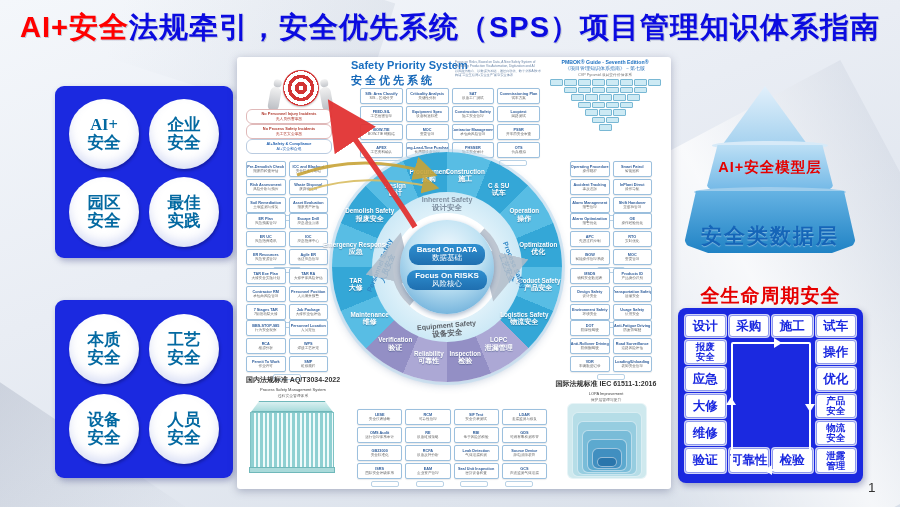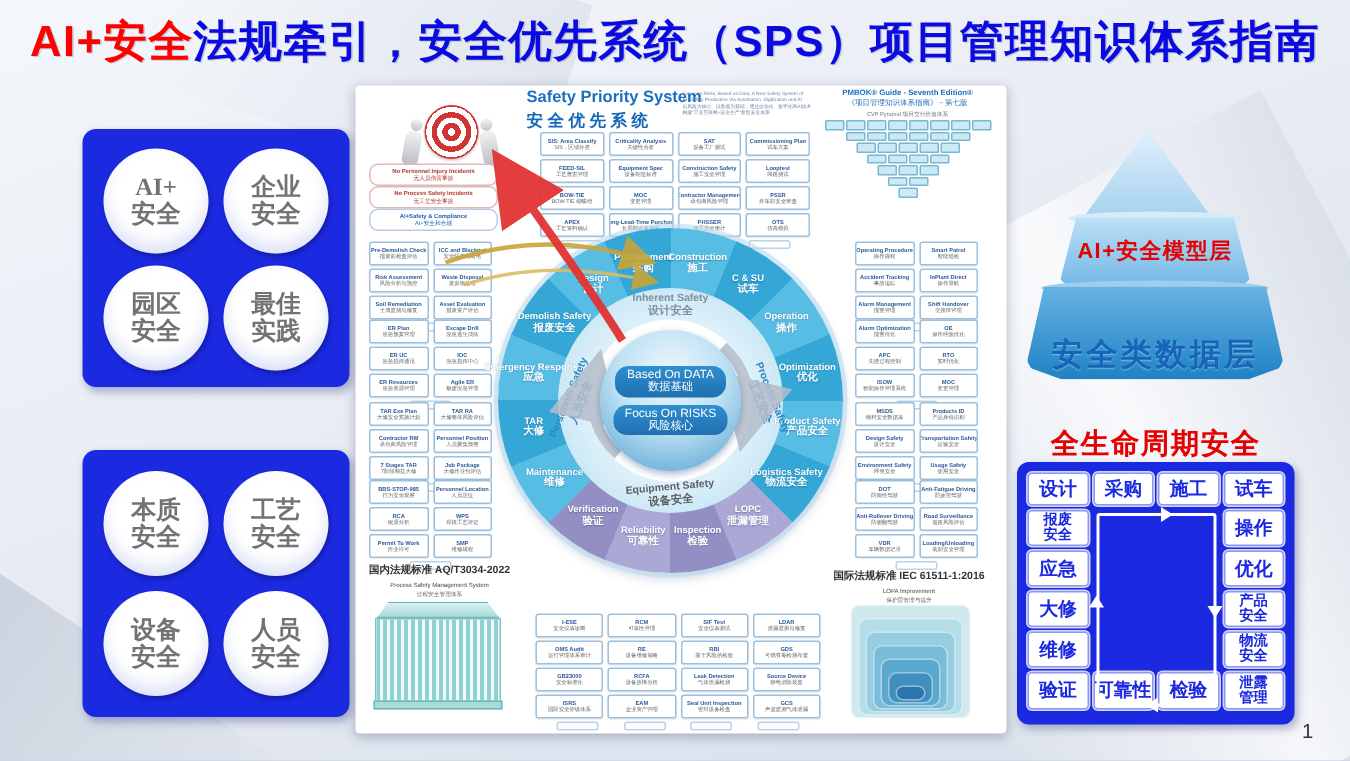--- a/index.html
+++ b/index.html
@@ -28,21 +28,21 @@
   .side-title.blue{color:#1b29e0;}
   .side-title.red{color:#e60000;}
 
   
   .blue-panel{position:absolute;background:#1b29e0;border-radius:9px;
     box-shadow:2px 3px 6px rgba(40,50,120,.35);
     display:grid;grid-template-columns:1fr 1fr;gap:8px;padding:13px;box-sizing:border-box;place-items:center;}
   .circle-item{width:70px;height:70px;border-radius:50%;background:#fff;
     display:flex;flex-direction:column;align-items:center;justify-content:center;
     box-shadow:inset 0 -6px 10px rgba(120,140,220,.25),1px 2px 3px rgba(0,0,40,.3);
-    font-family:"Liberation Serif",serif;font-weight:bold;color:#737373;font-size:16.5px;line-height:1.12;text-align:center;}
+    font-family:"Liberation Serif",serif;font-weight:bold;color:#0369a1;font-size:16.5px;line-height:1.12;text-align:center;}
 
   
   .flayer{position:absolute;}
   .f-top{left:723px;top:86px;width:84px;height:58px;background:linear-gradient(#e2f0fb,#a6d2ef);
     clip-path:polygon(50% 0,100% 100%,0 100%);}
   .f-mid{left:706px;top:145px;width:128px;height:45px;background:linear-gradient(#bcdff5,#74b9e7);
     clip-path:polygon(9% 0,91% 0,100% 100%,0 100%);border-radius:0 0 8px 8px;}
   .f-mid-top{left:712px;top:141px;width:116px;height:9px;background:#d7eaf8;border-radius:50%;}
   .f-bot{left:684px;top:191px;width:172px;height:62px;background:linear-gradient(#66b3e3,#1f82c4);
     clip-path:polygon(7% 0,93% 0,100% 86%,86% 100%,14% 100%,0 86%);border-radius:0 0 18px 18px;}
@@ -116,21 +116,21 @@
   .ring-outer{position:absolute;left:95px;top:95px;width:230px;height:230px;border-radius:50%;
     box-shadow:0 0 0 3px rgba(190,220,240,.6),0 3px 8px rgba(60,90,140,.3);}
   .ring-inner{position:absolute;left:135px;top:135px;width:150px;height:150px;border-radius:50%;
     background:radial-gradient(circle,#e8f5fb 40%,#cde9f6 70%,#b8def0 100%);}
   .ring-mid{position:absolute;left:156px;top:156px;width:108px;height:108px;border-radius:50%;background:#fff;}
   .sphere{position:absolute;left:163px;top:163px;width:94px;height:94px;border-radius:50%;
     background:radial-gradient(circle at 50% 32%,#f0f8fd,#bfe2f3 45%,#7db9df 78%,#58a3d4);
     display:flex;flex-direction:column;align-items:center;justify-content:center;gap:5px;
     box-shadow:0 2px 5px rgba(40,80,130,.4);}
   .band{background:linear-gradient(#2f8fd0,#1f6fb0);border-radius:9px;padding:1.5px 8px;color:#fff;text-align:center;line-height:1.15;}
-  .band .en{font-size:8px;font-weight:normal;display:block;white-space:nowrap;text-align:center;}
+  .band .en{font-size:8px;font-weight:bold;display:block;white-space:nowrap;text-align:center;}
   .band .cn{font-size:7.5px;display:block;}
   .ring-label{position:absolute;transform:translate(-50%,-50%);text-align:center;color:#fff;font-weight:bold;
     line-height:1.15;white-space:nowrap;text-shadow:0 0.5px 1px rgba(0,40,80,.35);}
   .ring-label .en{font-size:6.3px;display:block;}
   .ring-label .cn{font-size:7px;display:block;}
   .quad{position:absolute;transform:translate(-50%,-50%);text-align:center;font-weight:bold;line-height:1.15;white-space:nowrap;}
   .quad .en{font-size:7px;display:block;}
   .quad .cn{font-size:7.5px;display:block;}
   .quad-top{left:210px;top:147px;color:#7e8fa0;}
   .quad-bottom{left:210px;top:273px;color:#5a5f66;transform:translate(-50%,-50%) rotate(-5deg);}

